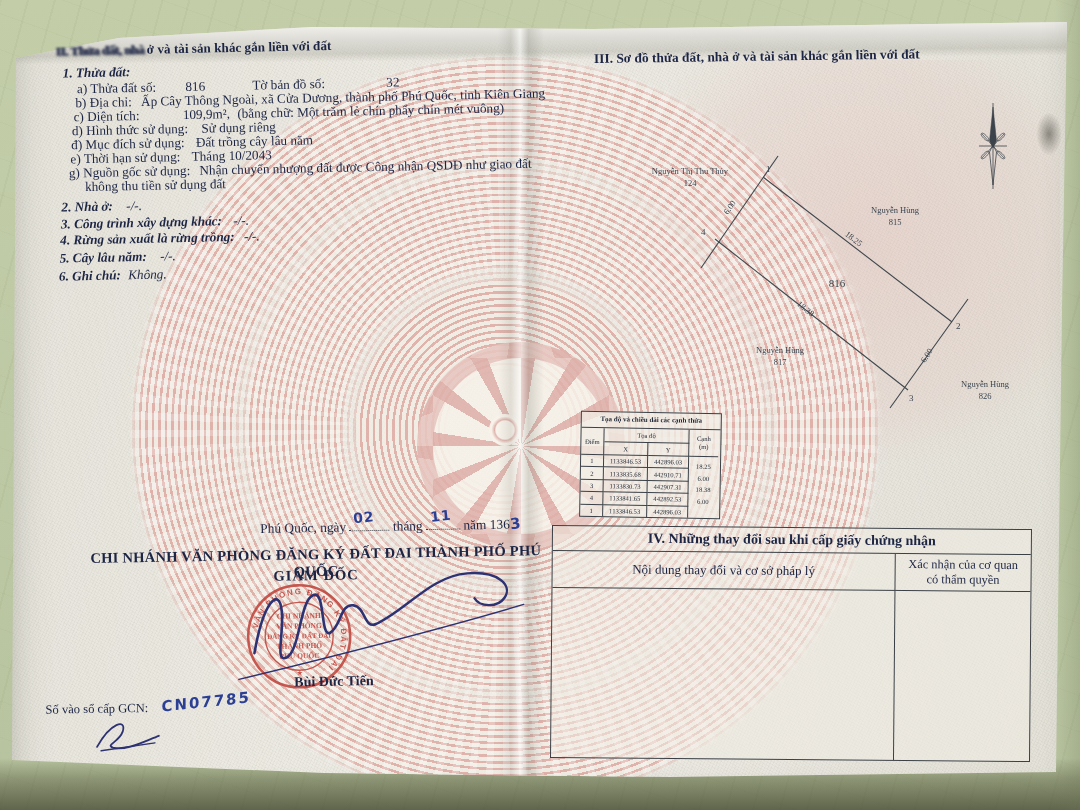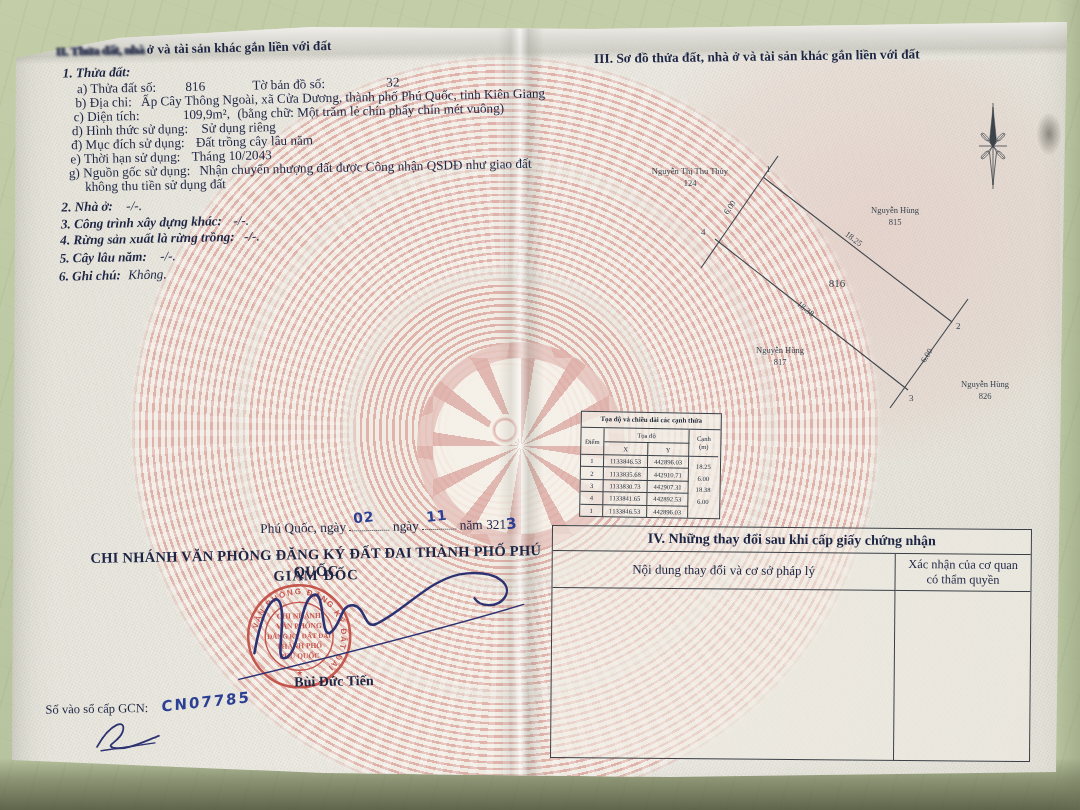--- a/index.html
+++ b/index.html
@@ -271,26 +271,26 @@
       <div class="s4-b1"></div>
     </div>
   </div>
 
   <div class="footer">
     <div class="date-line">
       <span>Phú Quốc, ngày</span>
       <span class="dotted" style="width:40px;">
         <span class="hw hand">02</span>
       </span>
-      <span>ngày</span>
+      <span>tháng</span>
       <span class="dotted" style="width:34px;">
         <span class="hw hand">11</span>
       </span>
       <span>năm</span>
-      <span>321</span><span class="hand" style="font-weight:700;font-size:15px;display:inline-block;transform:rotate(-6deg);">3</span>
+      <span>136</span><span class="hand" style="font-weight:700;font-size:15px;display:inline-block;transform:rotate(-6deg);">3</span>
     </div>
     <div class="office">CHI NHÁNH VĂN PHÒNG ĐĂNG KÝ ĐẤT ĐAI THÀNH PHỐ PHÚ QUỐC</div>
     <div class="role">GIÁM ĐỐC</div>
 
     <svg class="stamp" viewBox="0 0 108 108">
       <circle cx="54" cy="54" r="51" fill="none" stroke="#c0453c" stroke-width="2.6"></circle>
       <circle cx="54" cy="54" r="34" fill="none" stroke="#c0453c" stroke-width="1.4"></circle>
       <defs>
           <path id="ringPath" d="M 54 96 A 42 42 0 1 1 54.01 96"></path>
         </defs>

